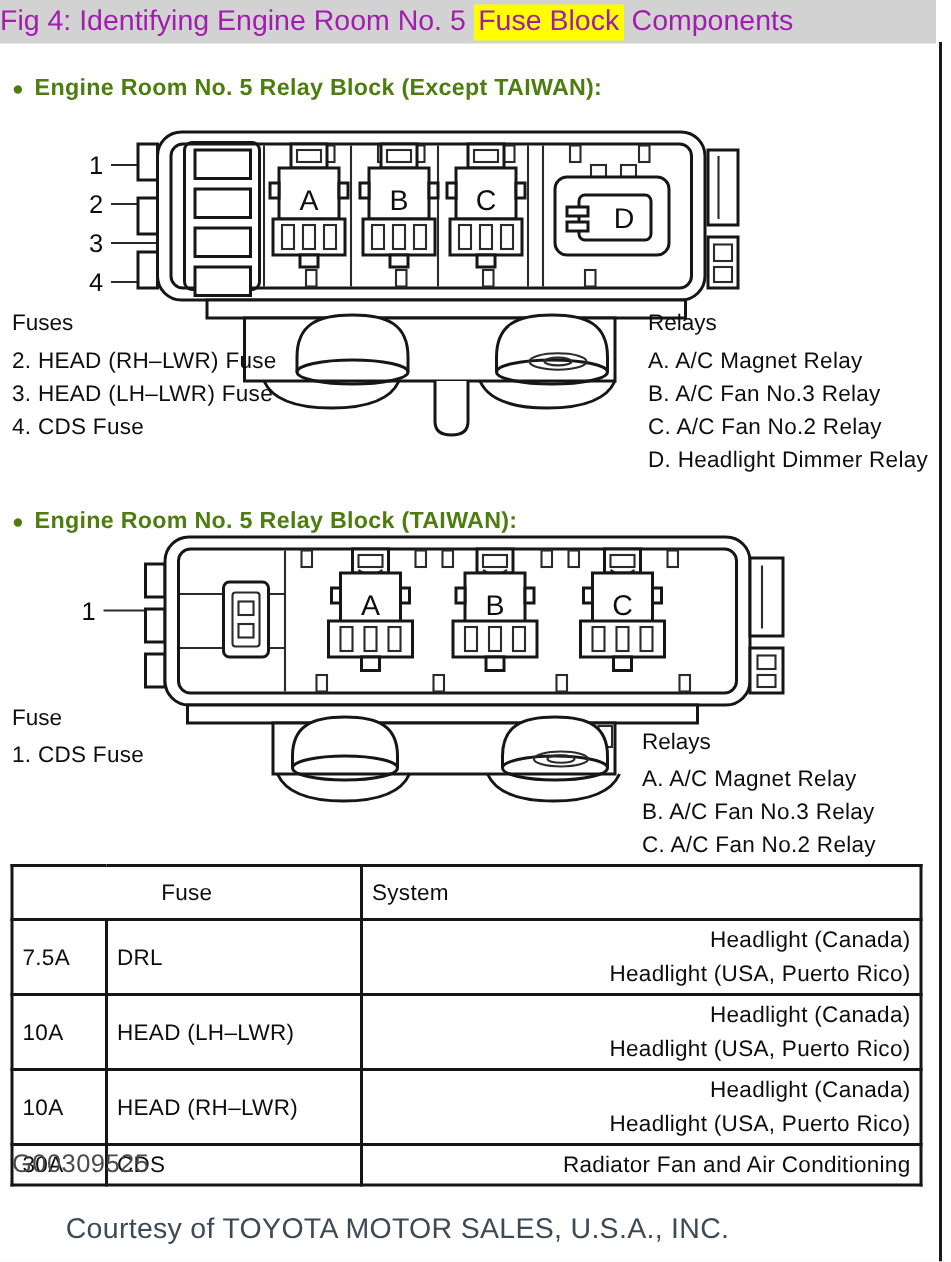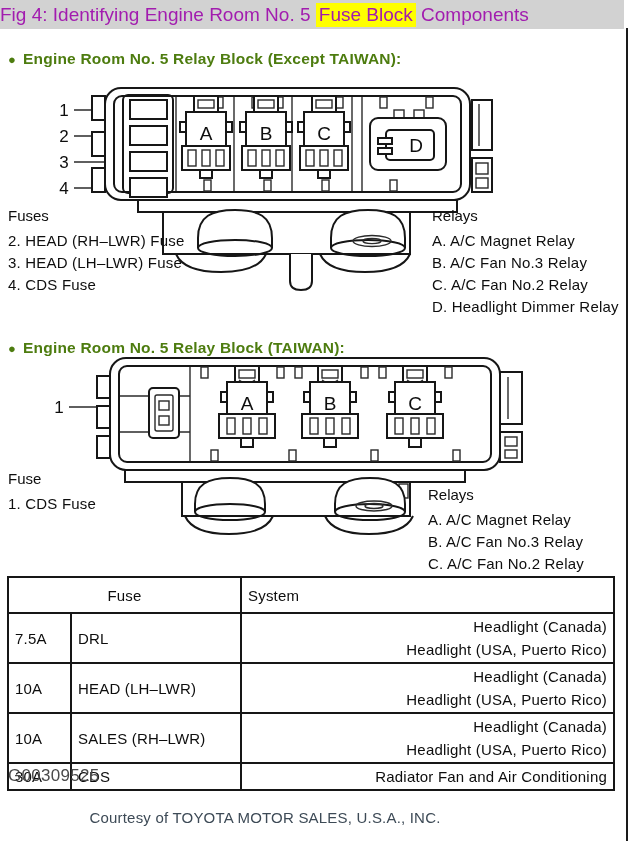--- a/index.html
+++ b/index.html
@@ -55,21 +55,21 @@
   .fuse-table .hdr-sys { height: 36px; }
   .fuse-table .r2 td { height: 48px; }
   .fuse-table .r1 td { height: 25px; margin-left: 12px; }
   .fuse-table .sys-line { line-height: 23px; text-align: right; }
   .fig-code {
     position: absolute; left: 8px; top: 766px; font-size: 17px; color: #4a4a4a;
     letter-spacing: 0.3px;
   }
   .courtesy {
     position: absolute; left: 0; top: 809px; width: 530px; text-align: center;
-    font-size: 15px; color: #3d4a56; letter-spacing: 0.2px;
+    font-size: 19px; color: #3d4a56; letter-spacing: 0.2px;
   }
 </style>
 </head>
 <body>
 
 <div class="page">
 
   <div class="title-bar"><span>Fig 4: Identifying Engine Room No. 5 </span><span class="hl">Fuse Block</span><span> Components</span></div>
 
   <div class="page-border-right"></div>
@@ -340,21 +340,21 @@
     <tr class="r2">
       <td>10A</td>
       <td>HEAD (LH–LWR)</td>
       <td>
         <div class="sys-line">Headlight (Canada)</div>
         <div class="sys-line">Headlight (USA, Puerto Rico)</div>
       </td>
     </tr>
     <tr class="r2">
       <td>10A</td>
-      <td>SALES (RH–LWR)</td>
+      <td>HEAD (RH–LWR)</td>
       <td>
         <div class="sys-line">Headlight (Canada)</div>
         <div class="sys-line">Headlight (USA, Puerto Rico)</div>
       </td>
     </tr>
     <tr class="r1">
       <td>30A</td>
       <td>CDS</td>
       <td>
         <div class="sys-line">Radiator Fan and Air Conditioning</div>

